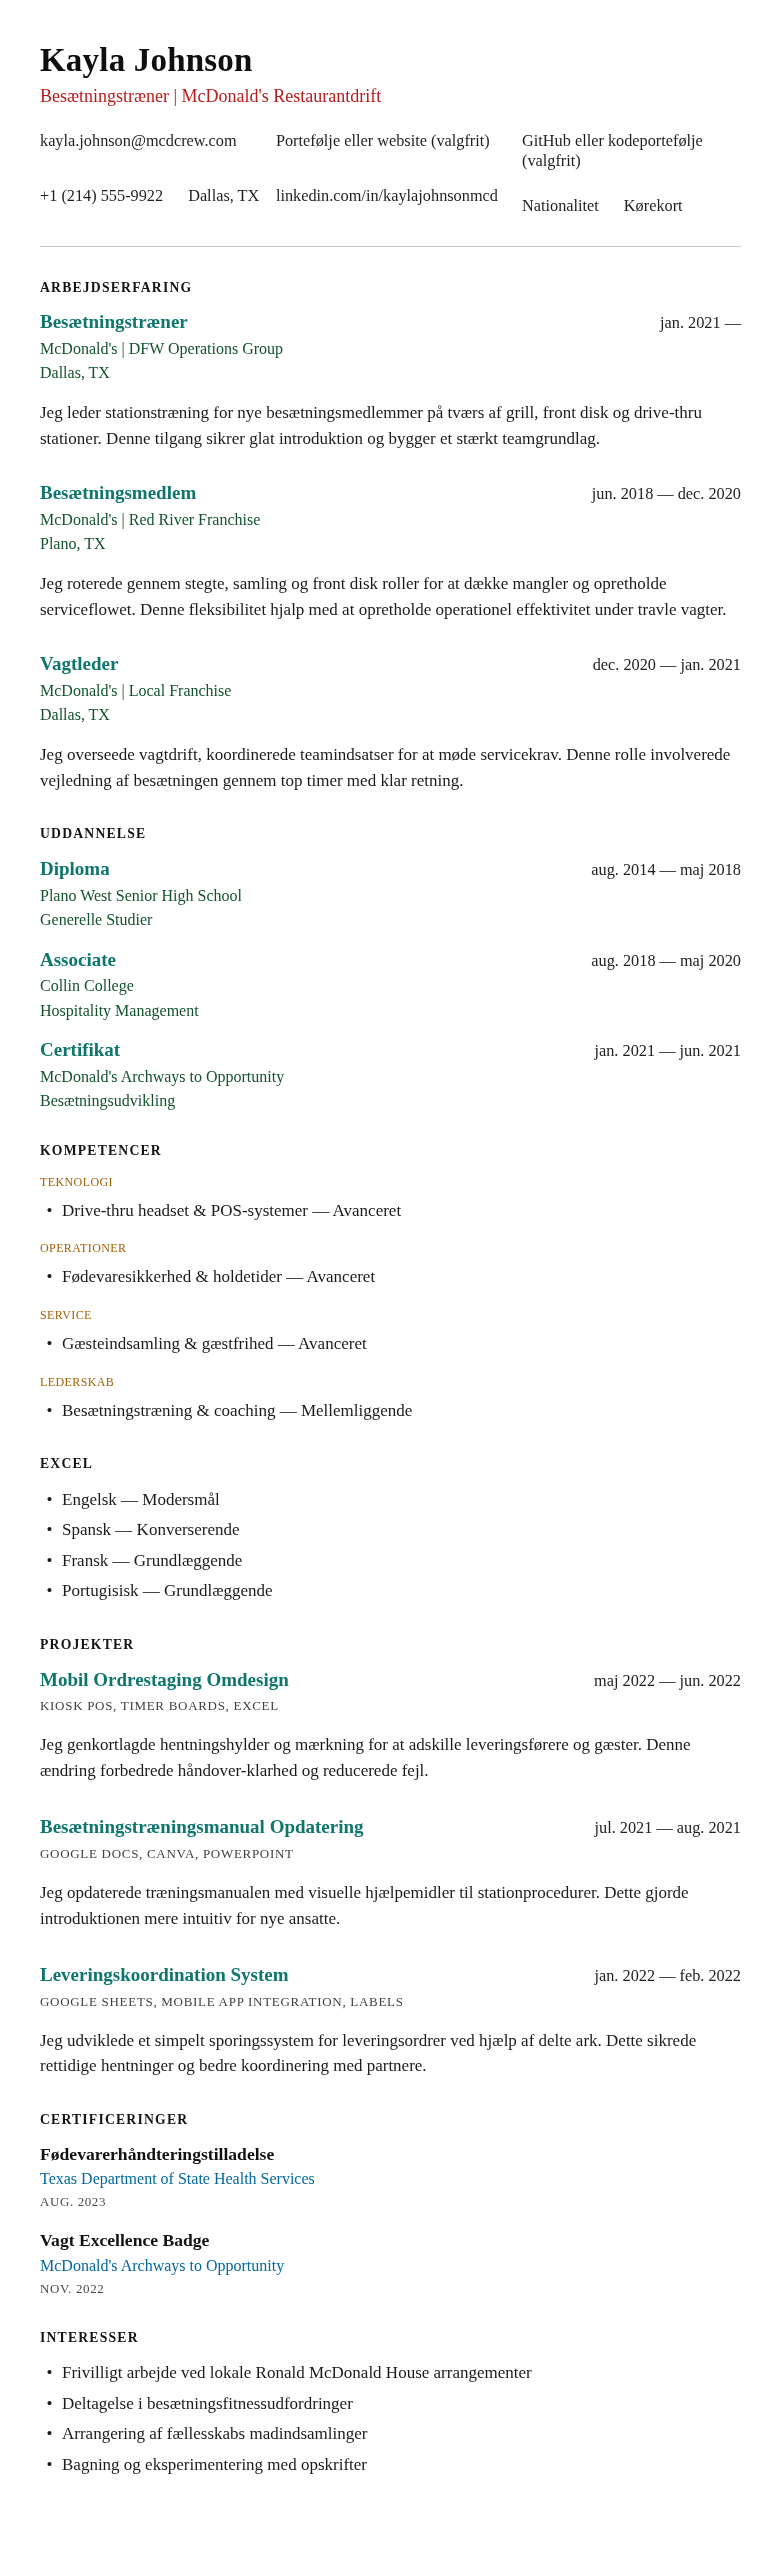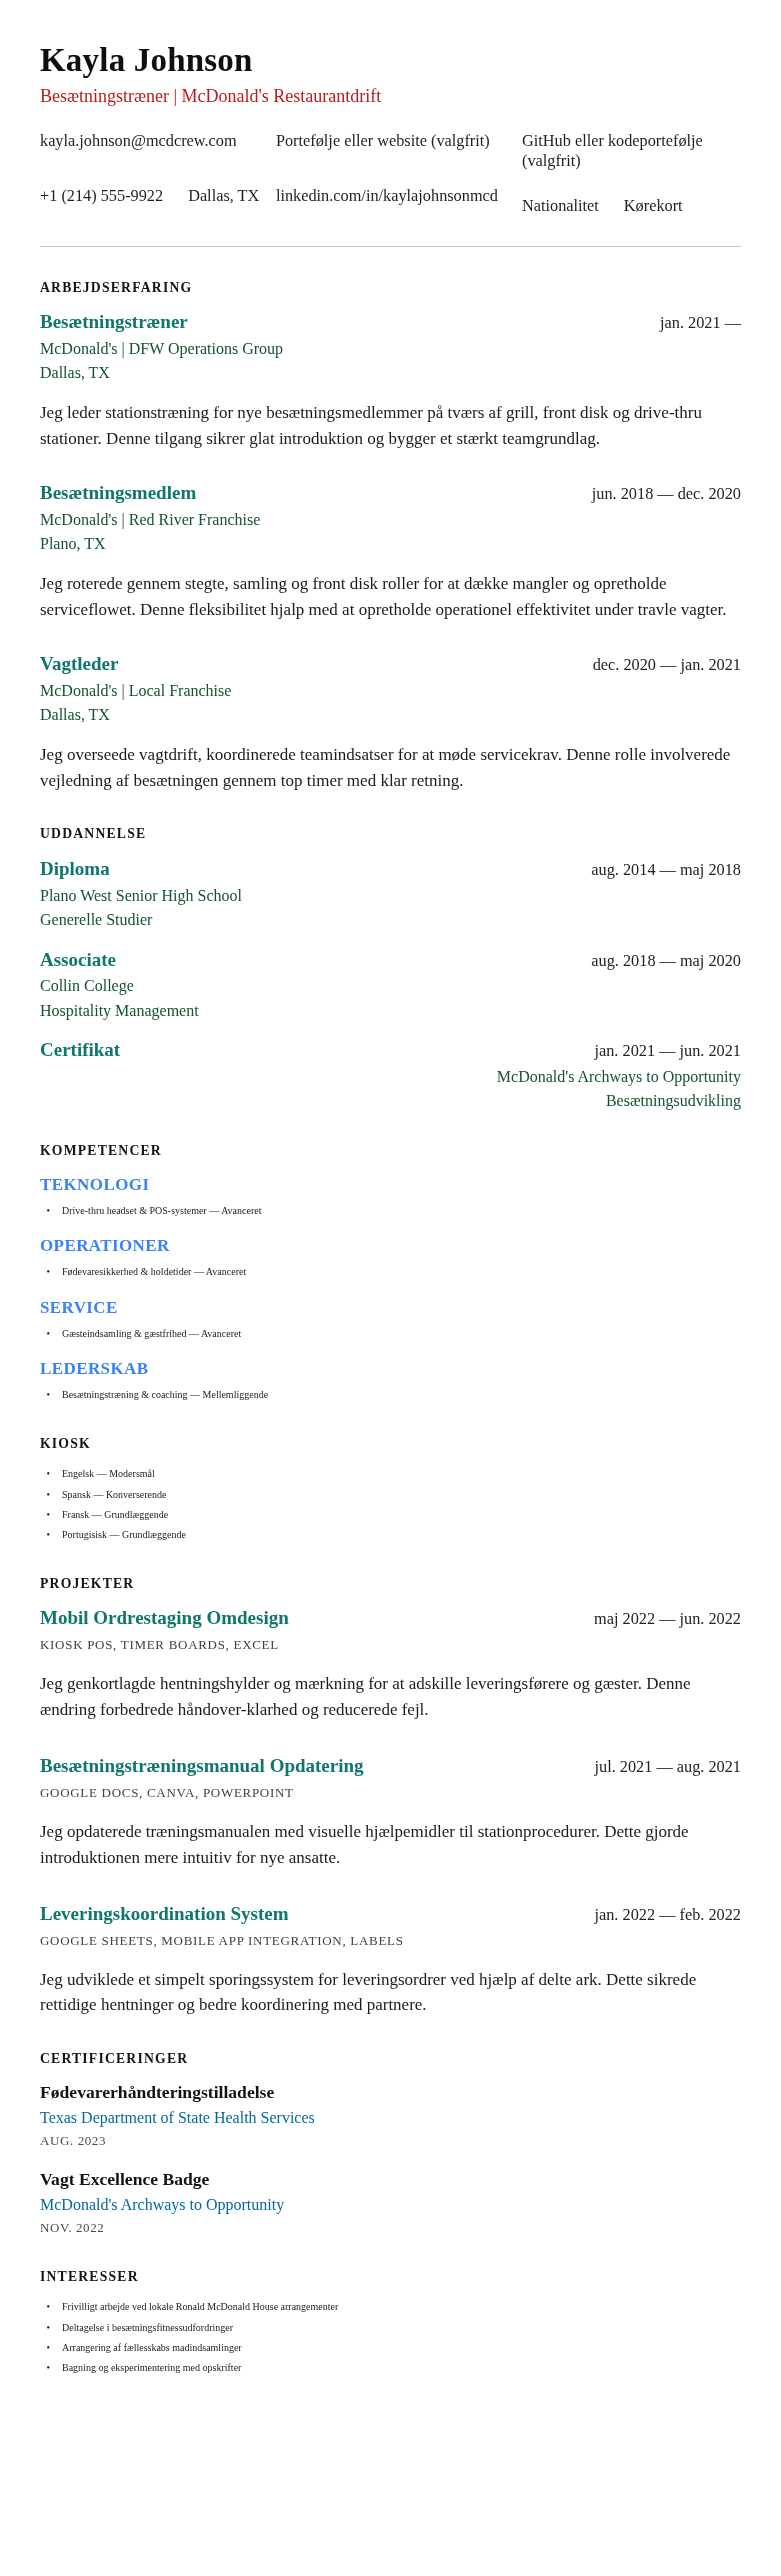--- a/index.html
+++ b/index.html
@@ -68,44 +68,44 @@
     align-items: baseline;
     gap: 13px;
   }
   .entry-title { font-size: 19px; font-weight: 700; color: #0f766e; }
   .entry-dates { font-size: 16.3px; color: #222222; white-space: nowrap; }
   .entry-sub { font-size: 16px; margin-top: 6.5px; color: #14532d; }
   .entry-desc { font-size: 17px; line-height: 1.5; margin-top: 18px; color: #1b1b1b; }
   .job { margin-bottom: 31px; }
   .job:last-child { margin-bottom: 0; }
   .edu { margin-bottom: 19.5px; }
-  .edu:last-child { margin-bottom: 10px; text-align: right; }
+  .edu:last-child { margin-bottom: 10px; }
   .project { margin-bottom: 33px; }
   .project:last-child { margin-bottom: 0; }
   .tools-line {
     font-size: 13px;
     letter-spacing: 0.7px;
     color: #3f3f3f;
     margin-top: 7.8px;
   }
 
   
   .skill-group { margin-bottom: 18px; }
   .skill-cat {
-    font-size: 17px;
-    font-weight: 700;
+    font-size: 12px;
+    font-weight: 400;
     letter-spacing: 0.4px;
-    color: #3b82f6;
+    color: #a16207;
     margin-bottom: 9px;
   }
 
   
   ul.bullets { list-style: none; }
   ul.bullets li {
-    font-size: 10px;
+    font-size: 17px;
     line-height: 1.45;
     position: relative;
     padding-left: 22px;
     margin-bottom: 5.9px;
     color: #1b1b1b;
   }
   ul.bullets li::before {
     content: "\2022";
     position: absolute;
     left: 6.5px;
@@ -245,21 +245,21 @@
 
     <div class="skill-group">
       <div class="skill-cat">LEDERSKAB</div>
       <ul class="bullets">
         <li>Besætningstræning &amp; coaching — Mellemliggende</li>
       </ul>
     </div>
   </section>
 
   <section>
-    <h2 class="section-heading">KIOSK</h2>
+    <h2 class="section-heading">EXCEL</h2>
     <ul class="bullets">
       <li>Engelsk — Modersmål</li>
       <li>Spansk — Konverserende</li>
       <li>Fransk — Grundlæggende</li>
       <li>Portugisisk — Grundlæggende</li>
     </ul>
   </section>
 
   <section>
     <h2 class="section-heading">PROJEKTER</h2>

